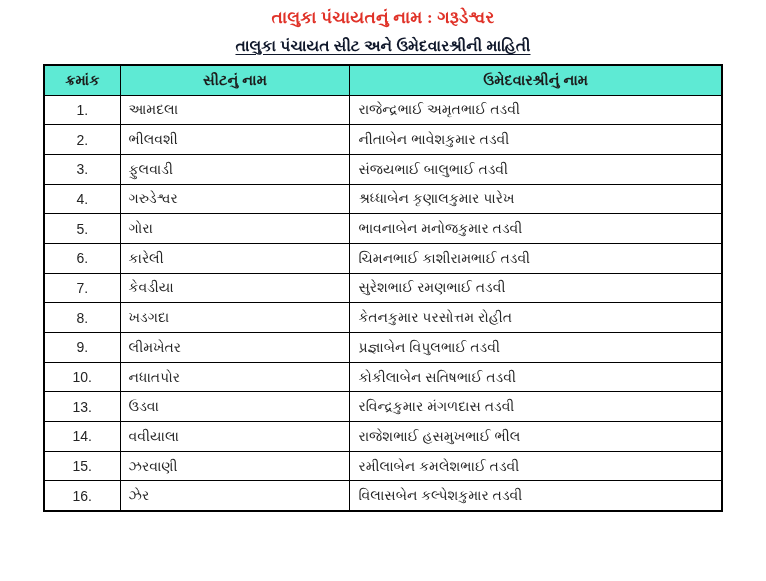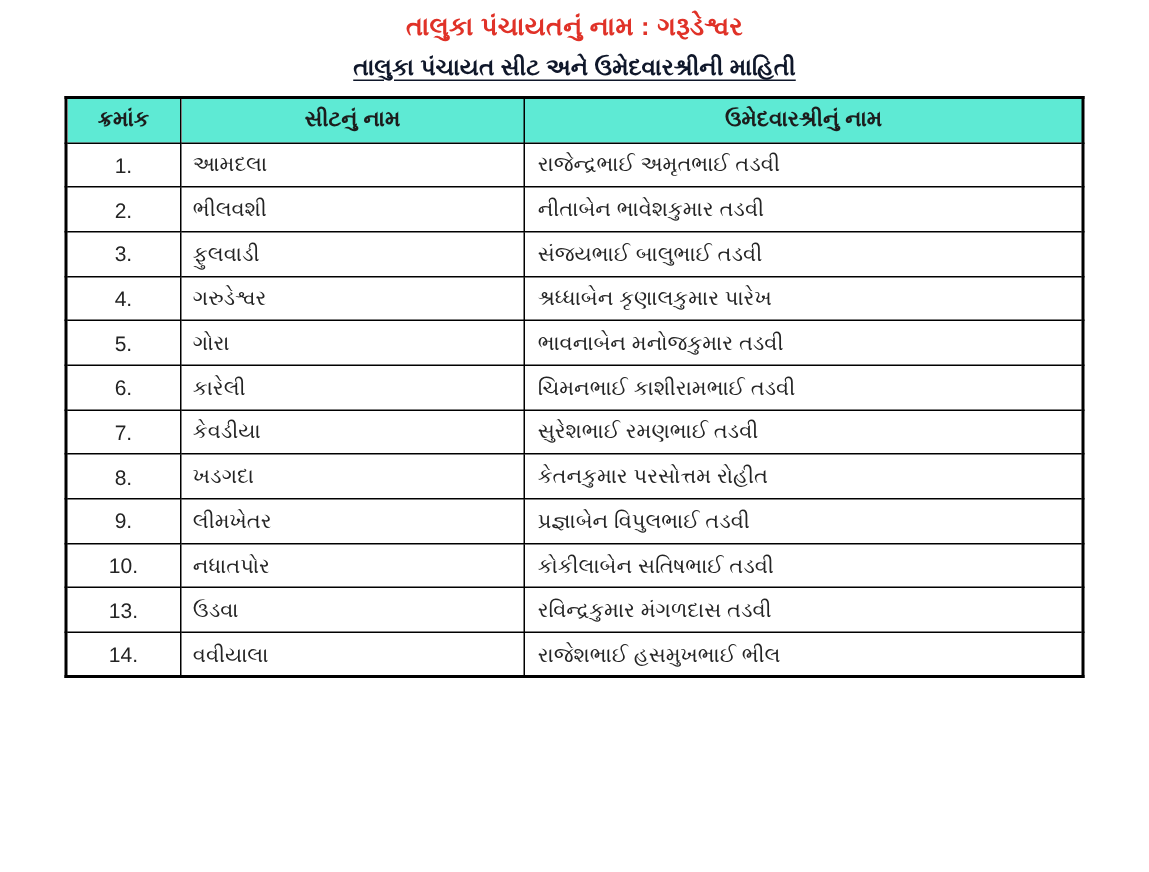--- a/index.html
+++ b/index.html
@@ -16,20 +16,21 @@
     overflow: hidden;
   }
   .page-title {
     margin: 0;
     padding-top: 8px;
     text-align: center;
     font-size: 17px;
     font-weight: 700;
     color: #e03228;
     letter-spacing: 0.2px;
+    font-family: Liberation Serif, serif;
   }
   .page-subtitle {
     margin: 0;
     padding-top: 9px;
     text-align: center;
     font-size: 15.5px;
     font-weight: 700;
     color: #0f172a;
   }
   .page-subtitle span {
@@ -151,16 +152,26 @@
         <tr>
           <td class="col-no">13.</td>
           <td class="col-seat">ઉડવા</td>
           <td class="col-candidate">રવિન્દ્રકુમાર મંગળદાસ તડવી</td>
         </tr>
         <tr>
           <td class="col-no">14.</td>
           <td class="col-seat">વવીયાલા</td>
           <td class="col-candidate">રાજેશભાઈ હસમુખભાઈ ભીલ</td>
         </tr>
+        <tr>
+          <td class="col-no">15.</td>
+          <td class="col-seat">ઝરવાણી</td>
+          <td class="col-candidate">રમીલાબેન કમલેશભાઈ તડવી</td>
+        </tr>
+        <tr>
+          <td class="col-no">16.</td>
+          <td class="col-seat">ઝેર</td>
+          <td class="col-candidate">વિલાસબેન કલ્પેશકુમાર તડવી</td>
+        </tr>
       </tbody>
   </table>
 
 </div>
 
 </body></html>

